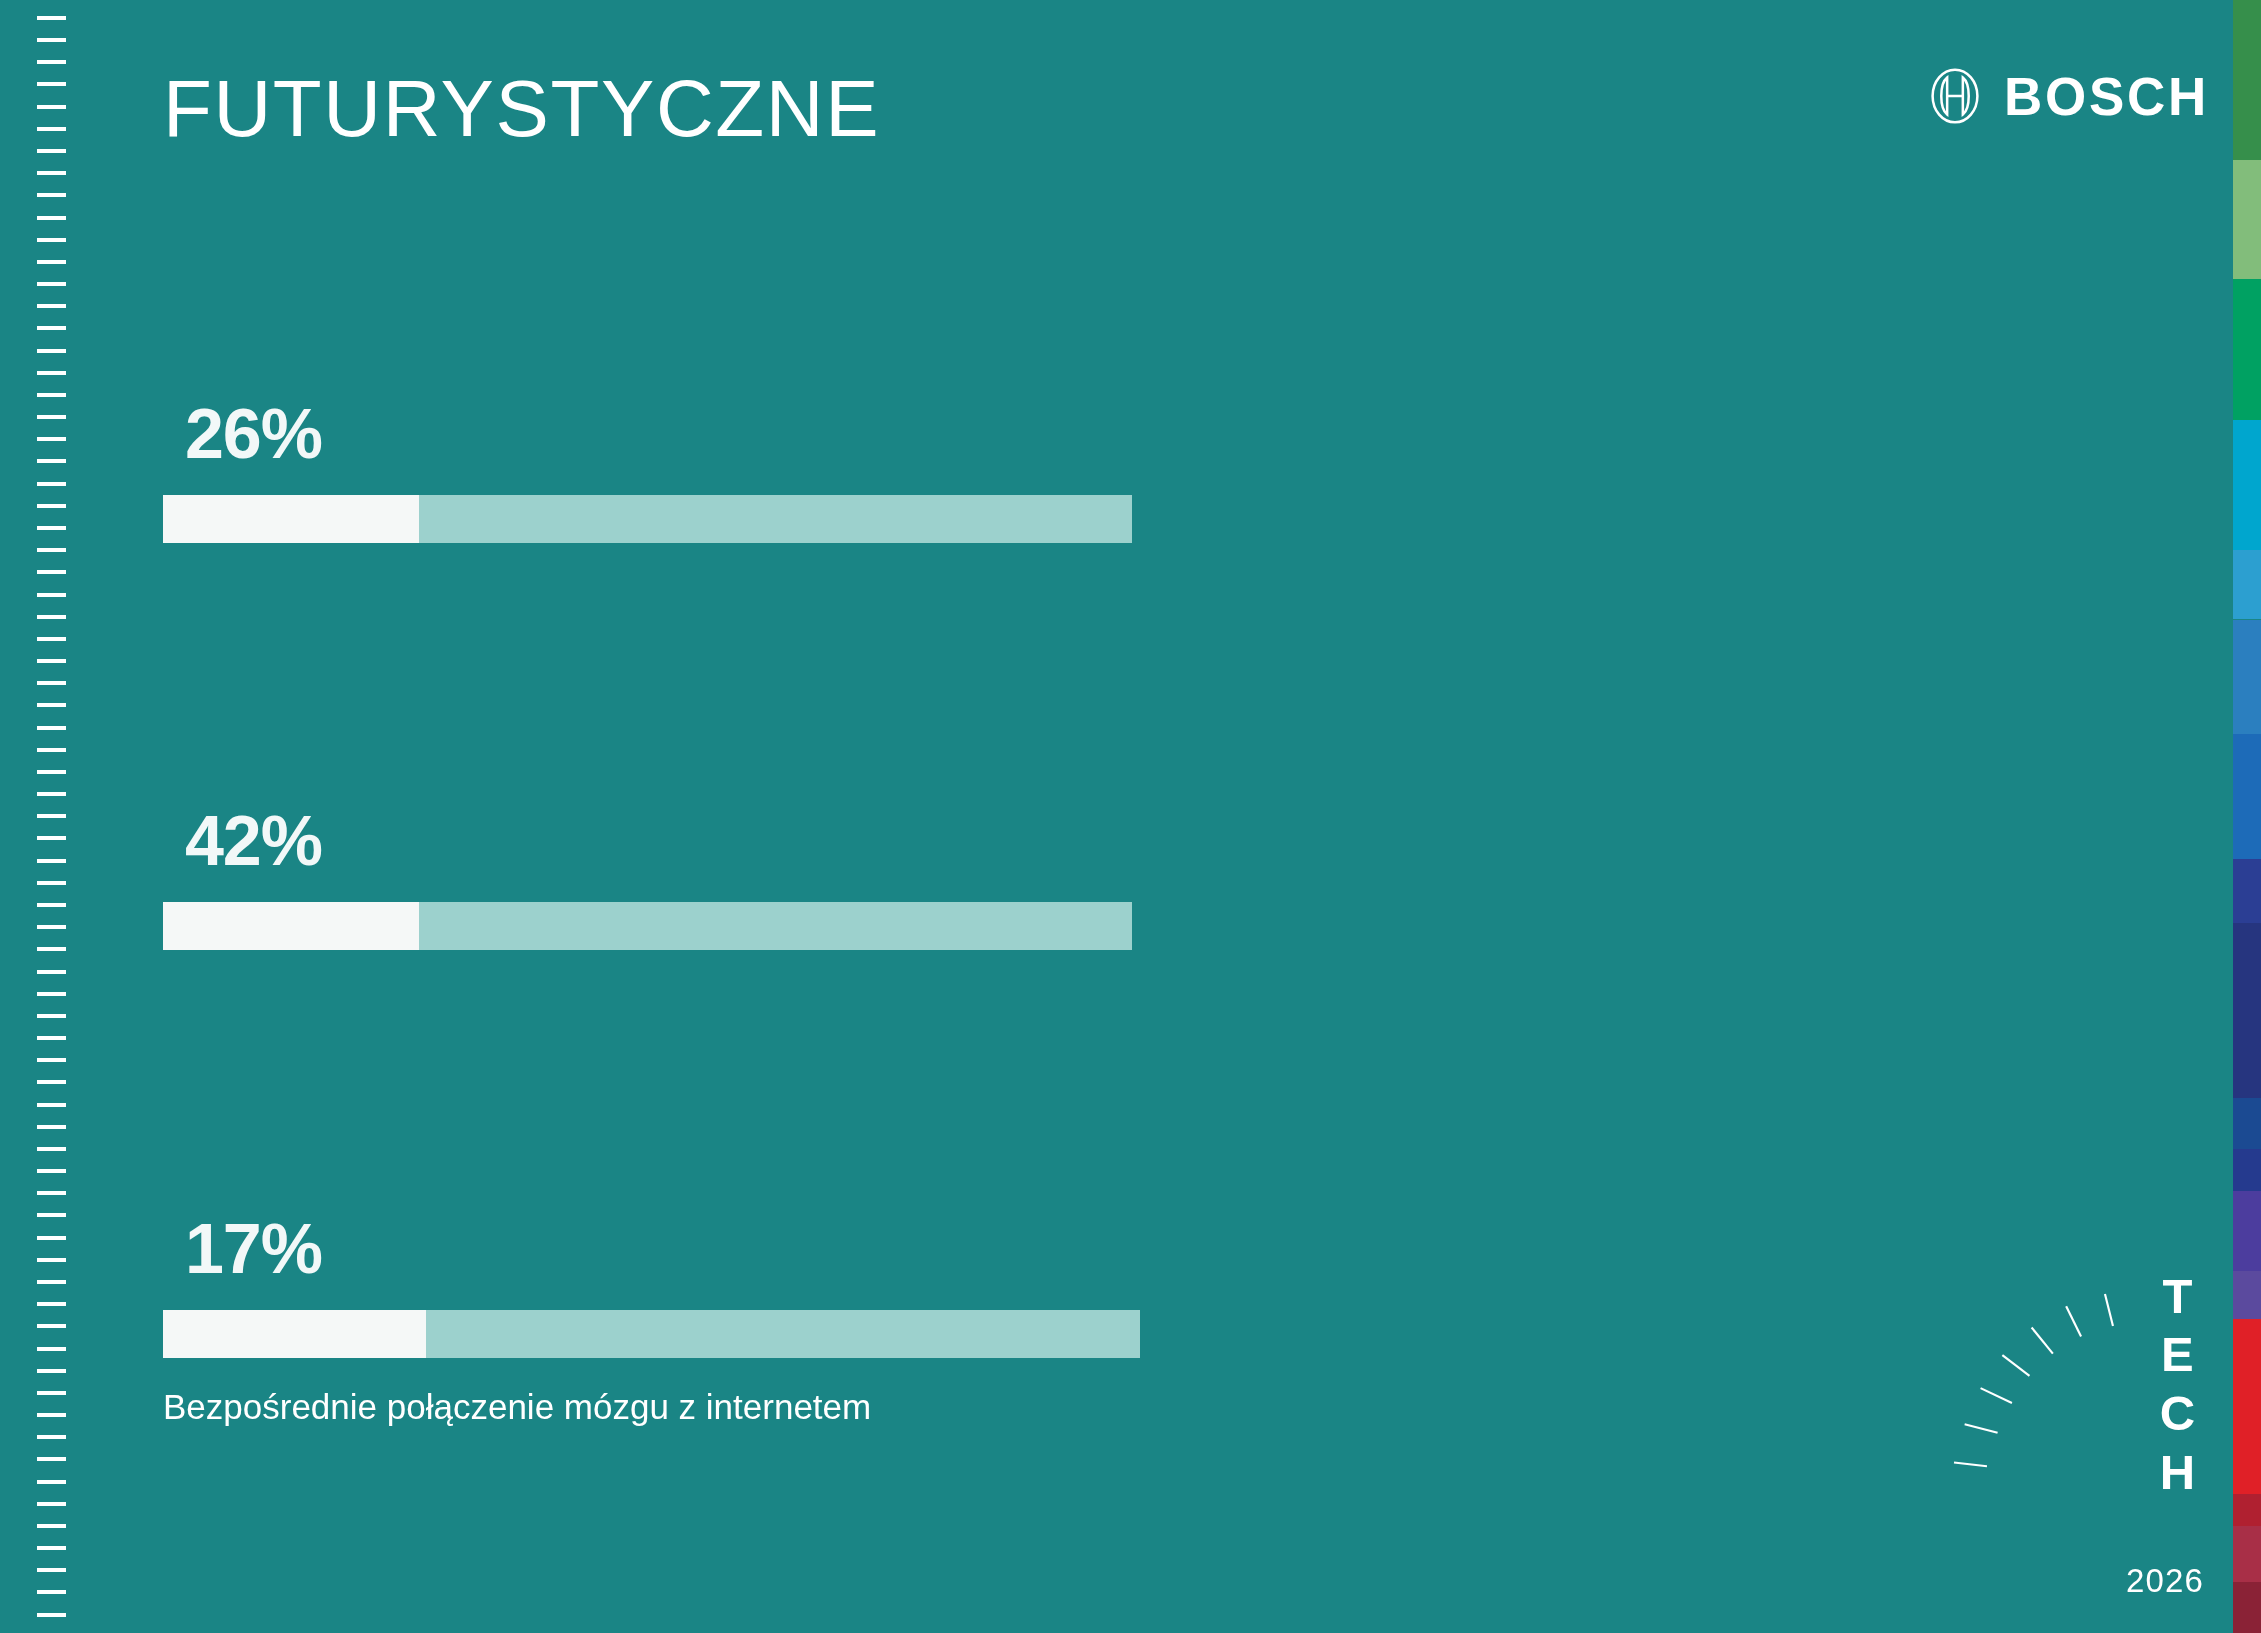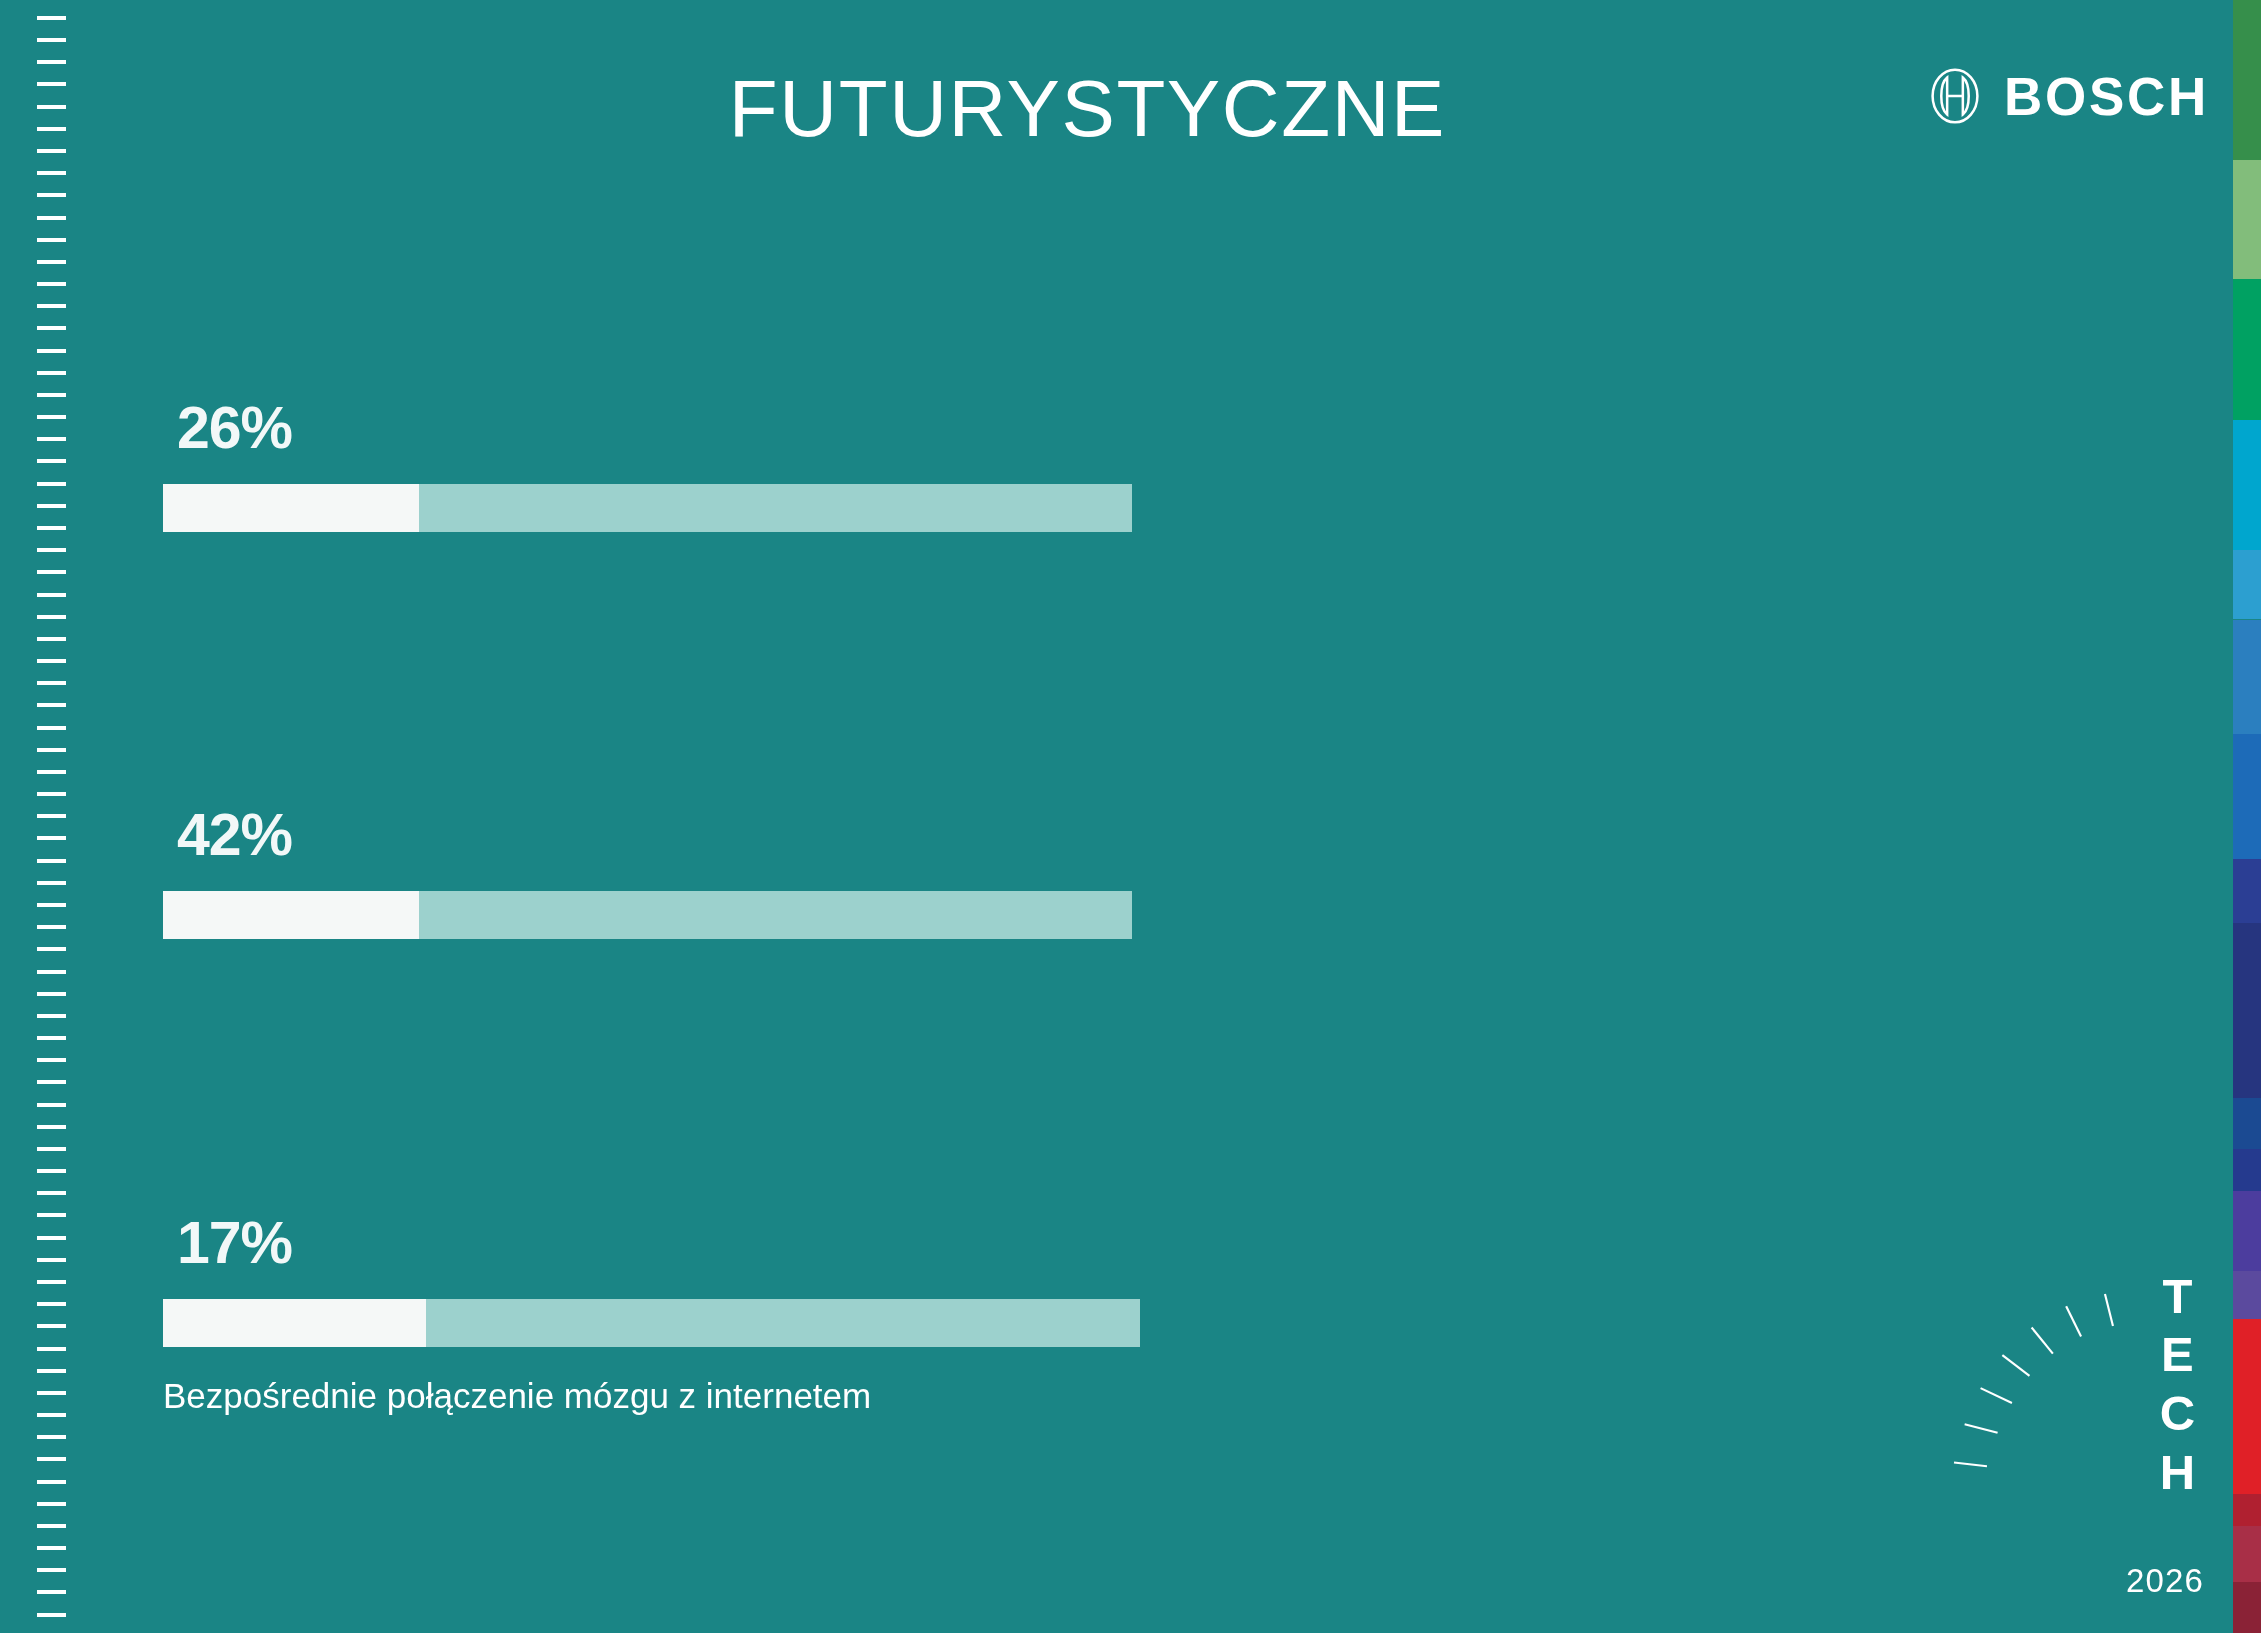--- a/index.html
+++ b/index.html
@@ -22,21 +22,21 @@
 
   
   #color-strip {
     position:absolute; right:0; top:0; width:28px; height:1633px;
     overflow:hidden;
   }
   #color-strip .band { position:absolute; left:0; width:28px; }
 
   
   #headline {
-    position:absolute; left:170px; top:68px; width:1276px;text-align:right;
+    position:absolute; left:163px; top:68px; width:1276px;
   }
   #headline .line1 {
     font-size:80px; font-weight:300; color:#FFFFFF;
     letter-spacing:1.6px; line-height:1.02;
     white-space:nowrap;
   }
   #headline .line2 {
     font-size:80px; font-weight:bold; color:#FFFFFF;
     letter-spacing:0.5px; line-height:1.08;
     white-space:nowrap;
@@ -49,23 +49,23 @@
   }
   #bosch-logo .mark { width:56px; height:56px; display:block; }
   #bosch-logo .word {
     font-size:53px; font-weight:bold; color:#FFFFFF;
     letter-spacing:2.7px; line-height:1;
   }
 
   
   .stat { position:absolute; left:163px; }
   .stat .value {
-    font-size:59px; font-weight:bold; color:#F2F8F8;
+    font-size:70px; font-weight:bold; color:#F2F8F8;
     line-height:1; letter-spacing:-1.1px;
-    margin-left:14px;
+    margin-left:22px;
   }
   .stat .bar {
     position:relative; height:48px; margin-top:25.5px;
     background:#9CD1CD;
   }
   .stat .bar .fill {
     position:absolute; left:0; top:0; height:100%;
     background:#F5F8F7;
   }
   .stat .caption {

